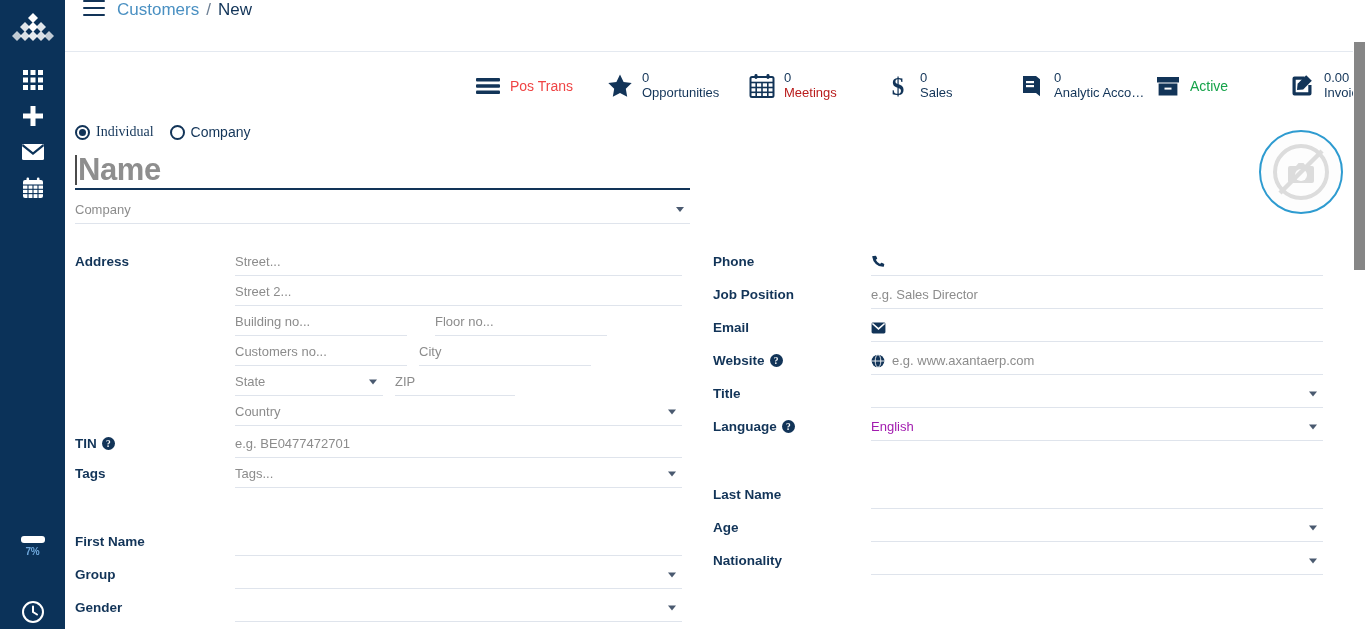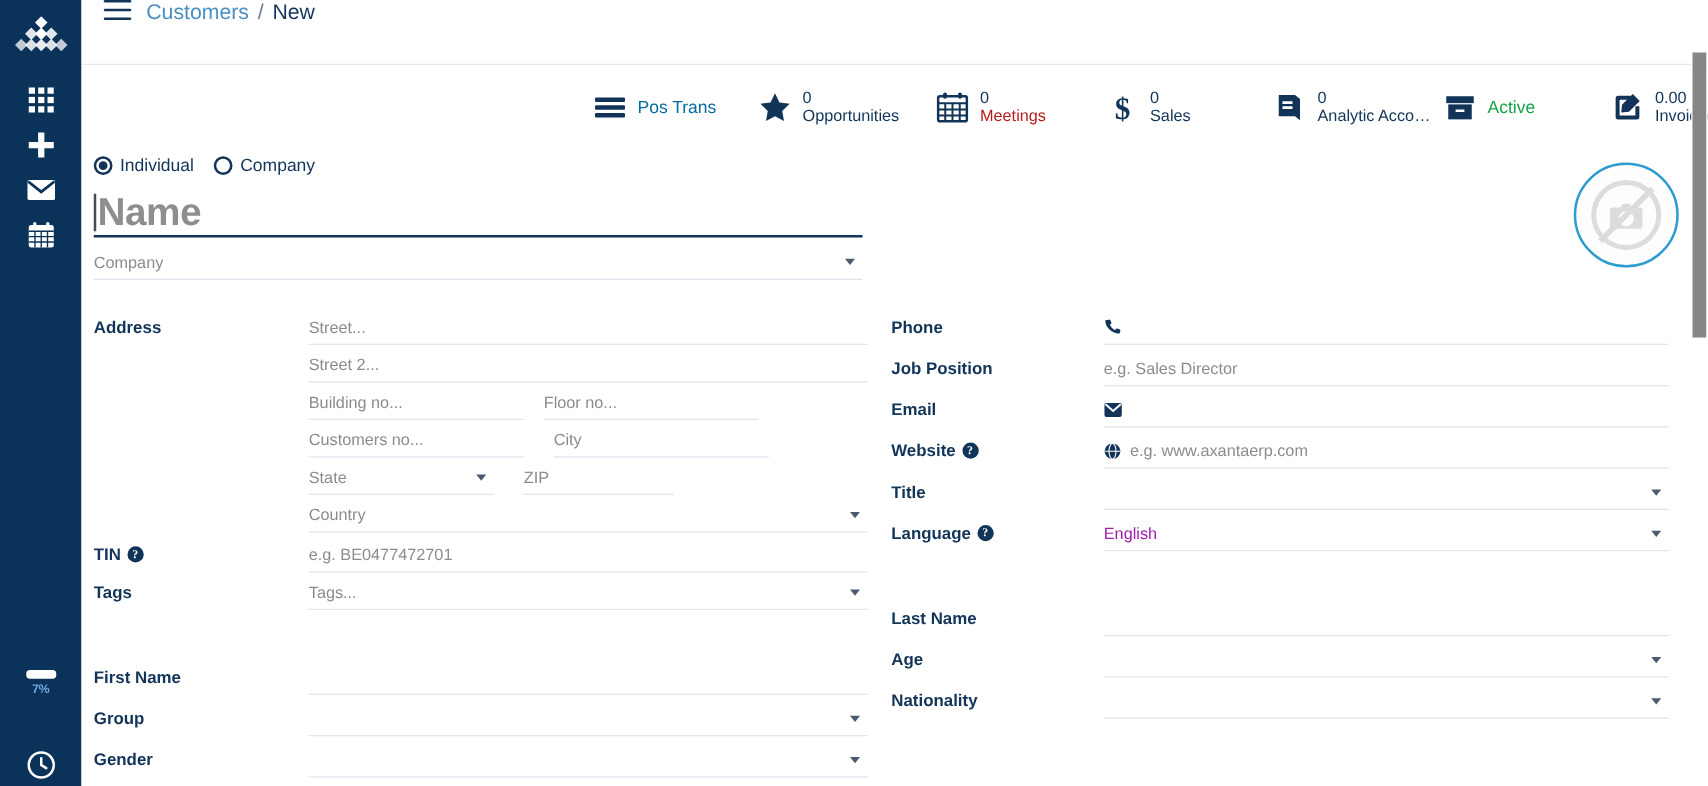--- a/index.html
+++ b/index.html
@@ -152,21 +152,20 @@
     padding-top: 6px; flex: 0 0 auto;
     display: flex; align-items: center; gap: 5px;
   }
   .finput {
     position: relative;
     border-bottom: 1px solid #dfe4ec;
     height: 28px;
     display: flex; align-items: center;
     font-size: 13px; color: #123458;
     cursor: text;
-    margin-left: 12px;
   }
   .finput .ph { color: #8c8c8c; font-size: 13px; }
   .finput .val { color: #a21caf; font-size: 13px; }
   .caret-dd {
     position: absolute; right: 6px; top: 50%;
     width: 0; height: 0;
     border-left: 4.5px solid transparent;
     border-right: 4.5px solid transparent;
     border-top: 5px solid #4a5a70;
     transform: translateY(-50%);
@@ -293,21 +292,21 @@
       <div class="stat" style="left: 408px;">
         <span class="sicon">
           <svg width="26" height="26" viewBox="0 0 26 26">
             <g fill="#123458">
               <rect x="1" y="5" width="24" height="3.6" rx="1"></rect>
               <rect x="1" y="11.2" width="24" height="3.6" rx="1"></rect>
               <rect x="1" y="17.4" width="24" height="3.6" rx="1"></rect>
             </g>
           </svg>
         </span>
-        <span class="stxt"><span class="solo" style="color: #0369a1;">Pos Trans</span></span>
+        <span class="stxt"><span class="solo" style="color: #ef4444;">Pos Trans</span></span>
       </div>
       <div class="stat" style="left: 540px;">
         <span class="sicon">
           <svg width="26" height="26" viewBox="0 0 26 26">
             <path fill="#123458" d="M13 1.5l3.6 7.4 8.1 1.1-5.9 5.7 1.4 8.1L13 20l-7.2 3.8 1.4-8.1L1.3 10l8.1-1.1z"></path>
           </svg>
         </span>
         <span class="stxt">
           <span class="snum">0</span>
           <span class="slbl" style="color: rgb(18, 52, 88);">Opportunities</span>
@@ -387,21 +386,21 @@
   <div id="avatar">
     <svg width="62" height="62" viewBox="0 0 62 62">
       <circle cx="31" cy="31" r="26" fill="none" stroke="#dcdcdc" stroke-width="4"></circle>
       <path d="M20 25h6l2.5-3h5l2.5 3h6a2 2 0 0 1 2 2v13a2 2 0 0 1-2 2H20a2 2 0 0 1-2-2V27a2 2 0 0 1 2-2z" fill="#dcdcdc"></path>
       <circle cx="31" cy="34" r="6" fill="#fdfdfd"></circle>
       <line x1="10" y1="52" x2="52" y2="10" stroke="#dcdcdc" stroke-width="4.5"></line>
     </svg>
   </div>
 
   <div id="typebox">
-      <div class="radio-opt" style="margin-right: 16px;">
+      <div class="radio-opt" style="margin-right: 16px; font-family: Liberation Serif, serif;">
         <span class="radio-mark on"></span>
         <span class="radio-lbl">Individual</span>
       </div>
       <div class="radio-opt" style="margin-right: 16px;">
         <span class="radio-mark "></span>
         <span class="radio-lbl">Company</span>
       </div>
     </div>
 
   <div id="namefield">
@@ -423,21 +422,21 @@
           <div style="display: flex; gap: 12px; margin-bottom: 2px;">
             <div class="finput" style="width: 447px;">
               <span class="ph">Street...</span>
             </div>
           </div>
           <div style="display: flex; gap: 12px; margin-bottom: 2px;">
             <div class="finput" style="width: 447px;">
               <span class="ph">Street 2...</span>
             </div>
           </div>
-          <div style="display: flex; gap: 4px; margin-bottom: 2px;">
+          <div style="display: flex; gap: 28px; margin-bottom: 2px;">
             <div class="finput" style="width: 172px;">
               <span class="ph">Building no...</span>
             </div>
             <div class="finput" style="width: 172px;">
               <span class="ph">Floor no...</span>
             </div>
           </div>
           <div style="display: flex; gap: 12px; margin-bottom: 2px;">
             <div class="finput" style="width: 172px;">
               <span class="ph">Customers no...</span>

